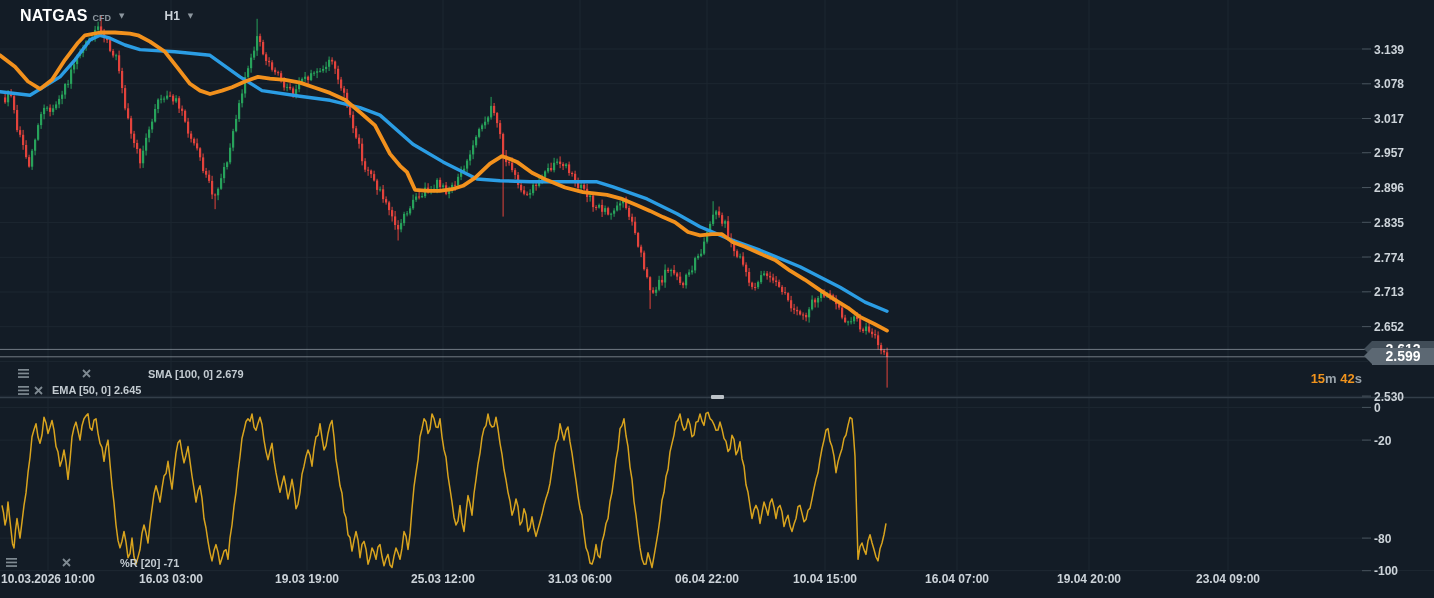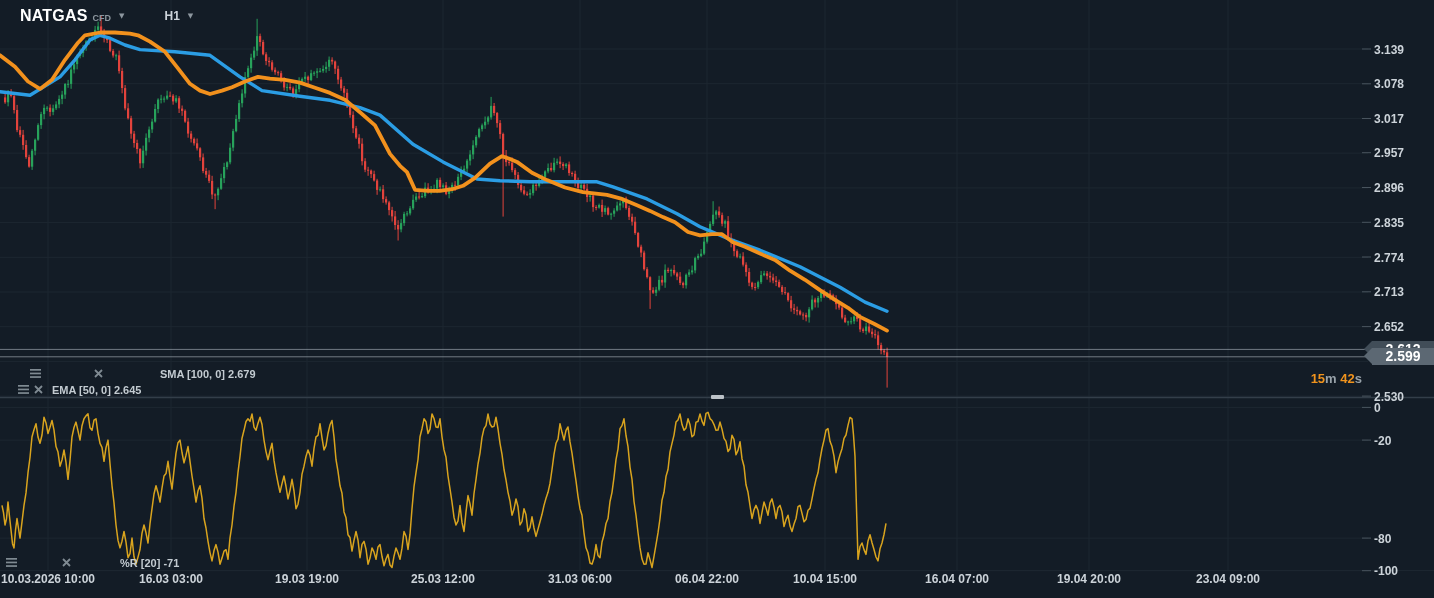--- a/index.html
+++ b/index.html
@@ -15,22 +15,22 @@
   .mkt{color:#8d979f;font-size:9px;font-weight:700;margin-left:5px;}
   .caret{color:#8d979f;font-size:7px;margin-left:8px;align-self:center;
          font-family:"DejaVu Sans",sans-serif;}
   .tf-btn{display:flex;align-items:flex-end;margin-left:40px;cursor:pointer;}
   .tf{color:#cdd4da;font-size:12px;font-weight:700;}
 
   .legend-row{position:absolute;display:flex;align-items:center;height:13px;z-index:5;}
   .legend-row .txt{color:#c3cbd1;font-size:11px;font-weight:700;margin-left:5px;white-space:nowrap;}
   .icon-btn{width:13px;height:11px;display:flex;align-items:center;justify-content:center;
             cursor:pointer;margin-right:2px;}
-  #sma-row{left:29px;top:367px;gap:48px;}
-  #ema-row{left:17px;top:383px;}
+  #sma-row{left:17px;top:367px;gap:48px;}
+  #ema-row{left:17px;top:383px;align-items:flex-end;}
   #wpr-row{left:5px;top:556px;gap:40px;}
 
   .countdown{position:absolute;top:371px;right:72px;font-size:13px;font-weight:700;z-index:5;
              white-space:nowrap;}
   .countdown .num{color:#f0931d;}
   .countdown .unit{color:#98a2a9;}
 
   .badge{position:absolute;right:0;width:62px;height:17px;line-height:17px;text-align:center;
          font-size:14px;font-weight:700;color:#ffffff;}
   .badge::before{content:"";position:absolute;left:-8px;top:0;width:0;height:0;

